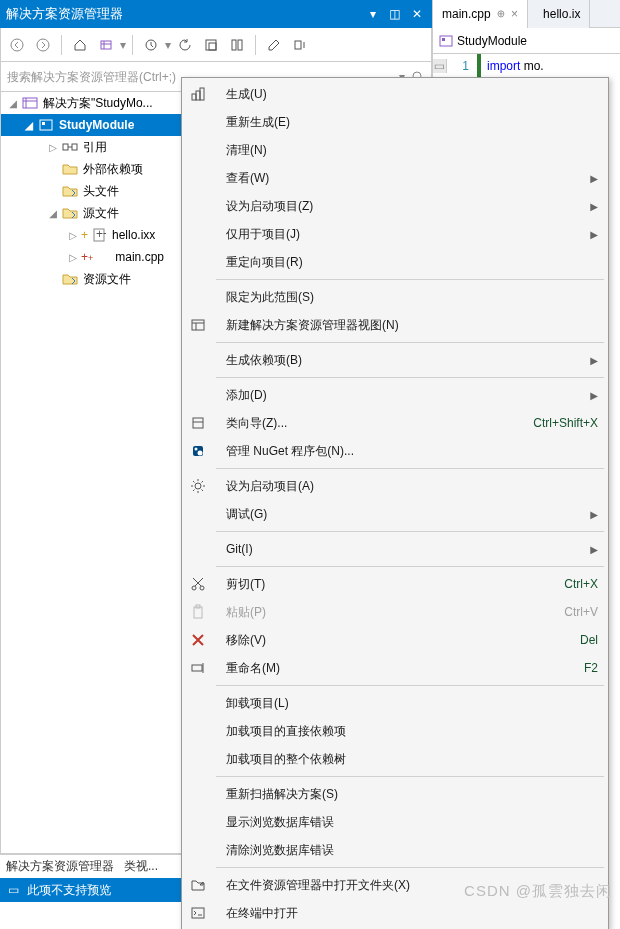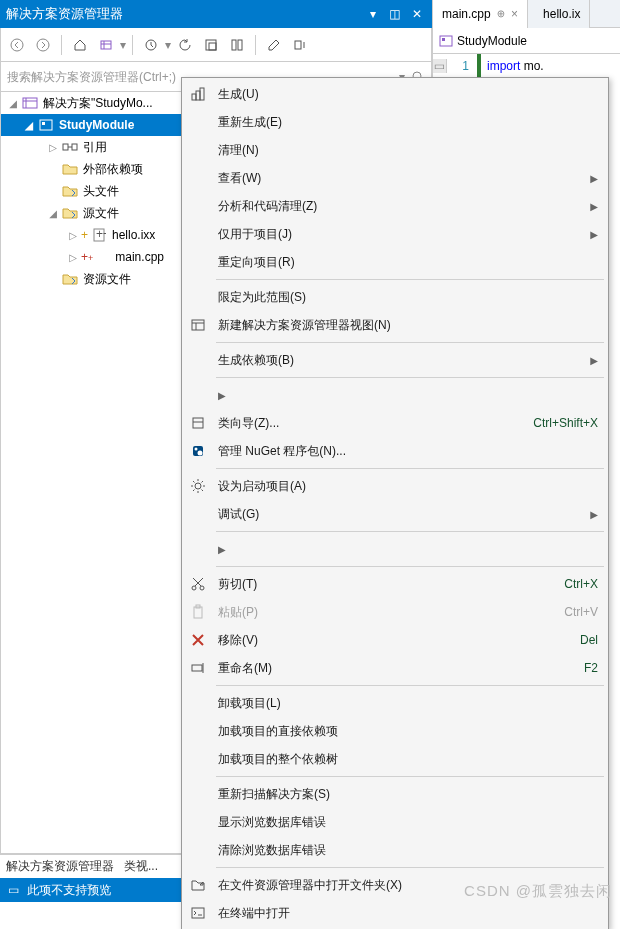--- a/index.html
+++ b/index.html
@@ -24,21 +24,21 @@
 .editor-tabs{ height:28px; display:flex; align-items:center; border-bottom:1px solid #ccc; background:#eef2f6;}
 .etab{ height:28px; padding:0 9px; display:flex; align-items:center; gap:6px; border-right:1px solid #ccc; background:#fff;}
 .etab.inactive{ background:#eef2f6;padding-left:15px;}
 .dropline{ height:26px; display:flex; align-items:center; padding:0 6px; border-bottom:1px solid #ccc; gap:4px;}
 .codeline{ display:flex; align-items:center; height:24px; font-family:Consolas,monospace; }
 .gutter{ width:14px; background:#e8e8e8; border-right:1px solid #ccc; display:flex; align-items:center; justify-content:center; color:#888;}
 .linenum{ width:30px; text-align:right; padding-right:8px; color:#2b91af;}
 .greenbar{ width:4px; background:#2e7d32; height:24px;}
 .kw{ color:#0000ff;}
 .ctx-menu{ position:absolute; left:181px; top:77px; width:428px; background:#f5f5f5; border:1px solid #999; box-shadow:2px 2px 6px rgba(0,0,0,.25); padding:2px 0;}
-.mi{ height:28px; display:flex; align-items:center; padding:0 10px 0 6px; gap:10px;}
+.mi{ height:28px; display:flex; align-items:center; padding:0 10px 0 6px; gap:18px;}
 .mi .mic{ width:20px; height:20px; display:flex; align-items:center; justify-content:center; color:#555;}
 .mi .mlabel{ flex:1; color:#1a1a1a;}
 .mi .mshort{ color:#14532d; }
 .mi .marrow{ color:#666; font-size:10px;}
 .mi.disabled .mlabel,.mi.disabled .mshort{ color:#a0a0a0;}
 .msep{ height:1px; background:#d0d0d0; margin:3px 4px 3px 34px;}
 .watermark{ position:absolute; right:8px; bottom:28px; color:#bdbdbd; font-size:15px; letter-spacing:1px;}
 svg{ display:block;}
 </style>
 </head>
@@ -275,21 +275,21 @@
       <span class="mic"></span>
       <span class="mlabel">清理(N)</span>
     </div>
   <div class="mi">
       <span class="mic"></span>
       <span class="mlabel">查看(W)</span>
       <span class="marrow">▶</span>
     </div>
   <div class="mi">
       <span class="mic"></span>
-      <span class="mlabel">分析和代码清理(Z)</span>
+      <span class="mlabel">设为启动项目(Z)</span>
       <span class="marrow">▶</span>
     </div>
   <div class="mi">
       <span class="mic"></span>
       <span class="mlabel">仅用于项目(J)</span>
       <span class="marrow">▶</span>
     </div>
   <div class="mi">
       <span class="mic"></span>
       <span class="mlabel">重定向项目(R)</span>
@@ -310,20 +310,21 @@
     </div>
   <div class="msep"></div>
   <div class="mi">
       <span class="mic"></span>
       <span class="mlabel">生成依赖项(B)</span>
       <span class="marrow">▶</span>
     </div>
   <div class="msep"></div>
   <div class="mi">
       <span class="mic"></span>
+      <span class="mlabel">添加(D)</span>
       <span class="marrow">▶</span>
     </div>
   <div class="mi">
       <span class="mic">
         <svg width="16" height="16" viewBox="0 0 16 16">
           <rect x="3" y="3" width="10" height="10" fill="none" stroke="#555"></rect>
           <path d="M3 7h10" stroke="#555"></path>
         </svg>
       </span>
       <span class="mlabel">类向导(Z)...</span>
@@ -350,20 +351,21 @@
       <span class="mlabel">设为启动项目(A)</span>
     </div>
   <div class="mi">
       <span class="mic"></span>
       <span class="mlabel">调试(G)</span>
       <span class="marrow">▶</span>
     </div>
   <div class="msep"></div>
   <div class="mi">
       <span class="mic"></span>
+      <span class="mlabel">Git(I)</span>
       <span class="marrow">▶</span>
     </div>
   <div class="msep"></div>
   <div class="mi">
       <span class="mic">
         <svg width="16" height="16" viewBox="0 0 16 16">
           <circle cx="4" cy="12" r="2" fill="none" stroke="#555"></circle>
           <circle cx="12" cy="12" r="2" fill="none" stroke="#555"></circle>
           <path d="M5 10L13 2M11 10L3 2" stroke="#555"></path>
         </svg>

